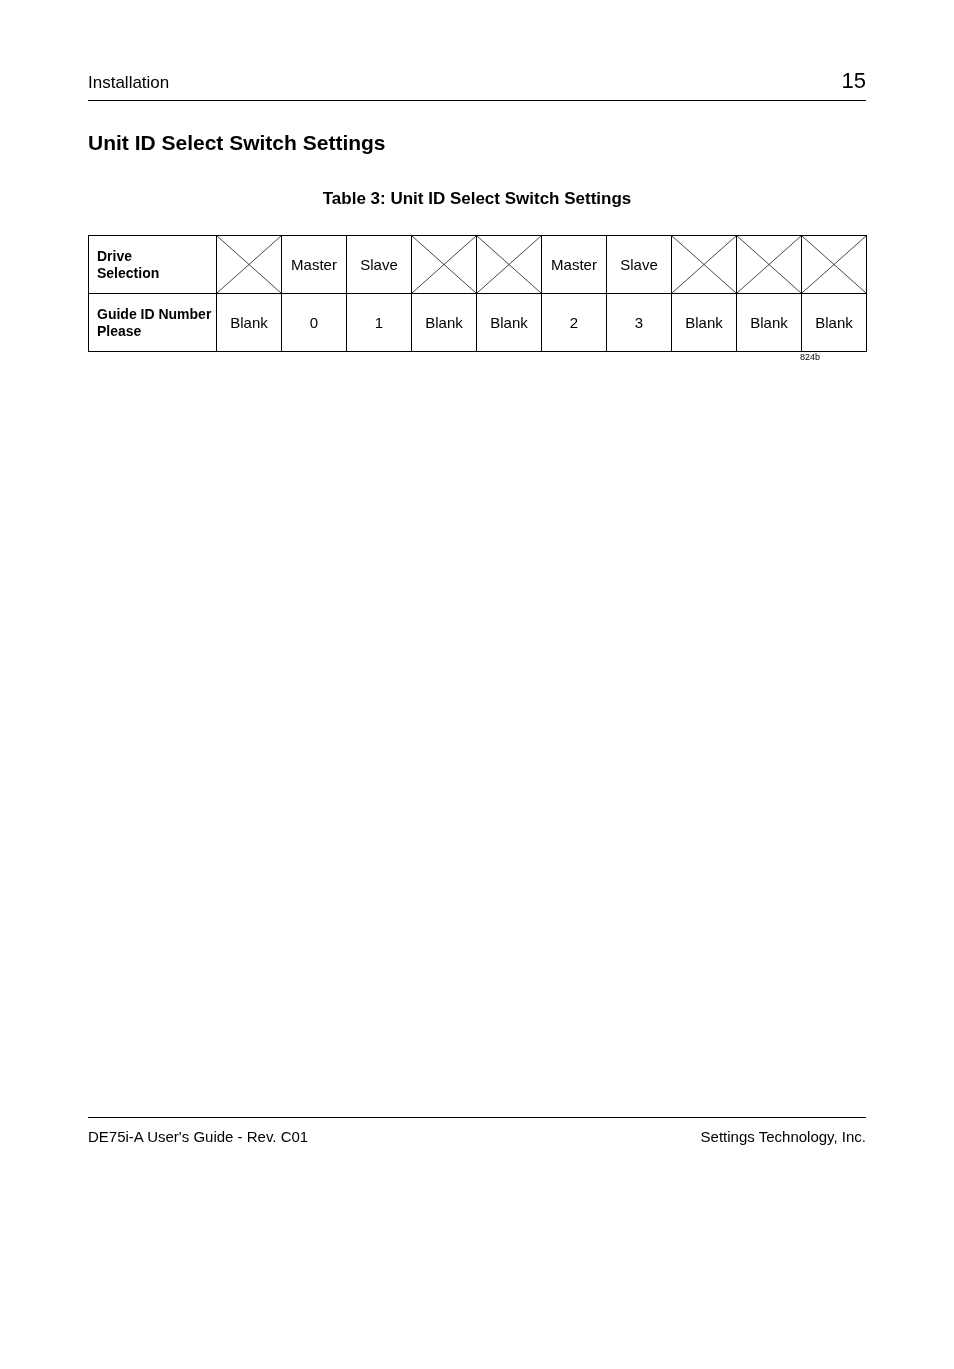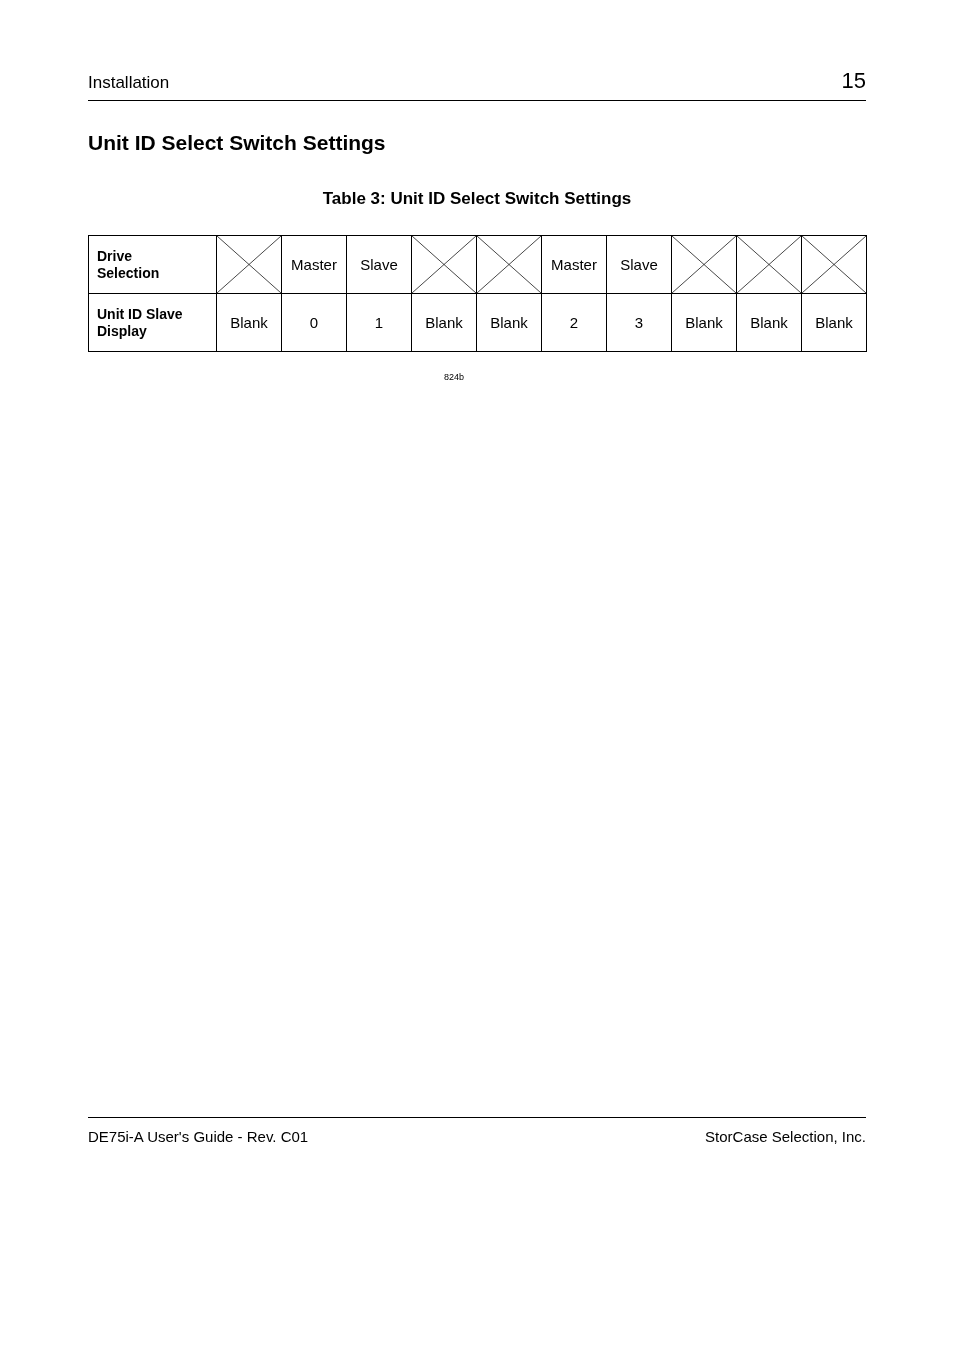--- a/index.html
+++ b/index.html
@@ -14,21 +14,21 @@
   table.settings { border-collapse: collapse; width: 100%; table-layout: fixed; }
   table.settings th, table.settings td { border: 1.5px solid #000; text-align: center; vertical-align: middle; font-size: 15px; padding: 0; }
   table.settings th.rowhdr, table.settings td.rowhdr { text-align: left; padding-left: 8px; font-weight: bold; font-size: 14px; line-height: 1.2; }
   col.first { width: 128px; }
   col.num { width: 65px; }
   tr.hrow th { height: 58px; }
   tr.drow td { height: 58px; }
   .xcell { position: relative; }
   .xcell svg { position: absolute; inset: 0; width: 100%; height: 100%; }
   .xcell svg line { stroke: #000; stroke-width: 1.2; }
-  .figno { font-size: 9px; text-align: center; margin-top: 20px; padding-right: 46px; }
+  .figno { font-size: 9px; text-align: right; margin-top: 0; padding-right: 46px; }
   .footer { position: absolute; left: 88px; right: 88px; bottom: 60px; border-top: 1px solid #000; padding-top: 10px; display: flex; justify-content: space-between; font-size: 15px; }
 </style>
 </head>
 <body>
 
 <div class="page">
 
   <div class="header-row">
     <span class="header-left">Installation</span>
     <span class="header-right">15</span>
@@ -95,37 +95,37 @@
           </td>
       <td class="xcell">
             <svg viewBox="0 0 100 100" preserveAspectRatio="none">
               <line x1="0" y1="0" x2="100" y2="100"></line>
               <line x1="100" y1="0" x2="0" y2="100"></line>
             </svg>
           </td>
     </tr>
     <tr class="drow">
       <td class="rowhdr">
-        <span>Unit ID Slave</span><br>
-        <span>Display</span>
+        <span>Guide ID Number</span><br>
+        <span>Please</span>
       </td>
       <td>Blank</td>
       <td>0</td>
       <td>1</td>
       <td>Blank</td>
       <td>Blank</td>
       <td>2</td>
       <td>3</td>
       <td>Blank</td>
       <td>Blank</td>
       <td>Blank</td>
     </tr>
   </tbody>
     </table>
 
   <div class="figno">824b</div>
 
   <div class="footer">
     <span>DE75i-A User's Guide - Rev. C01</span>
-    <span>StorCase Selection, Inc.</span>
+    <span>Settings Technology, Inc.</span>
   </div>
 
 </div>
 
 </body></html>

